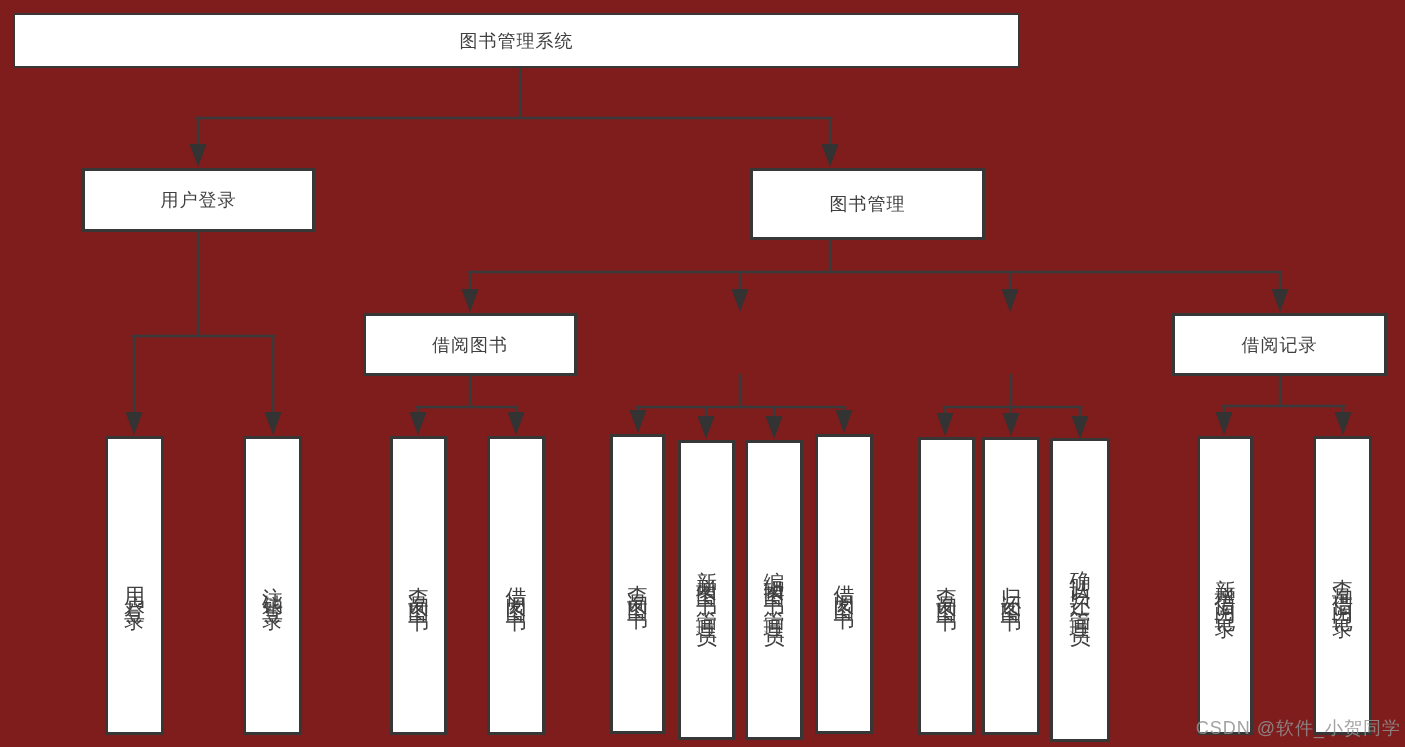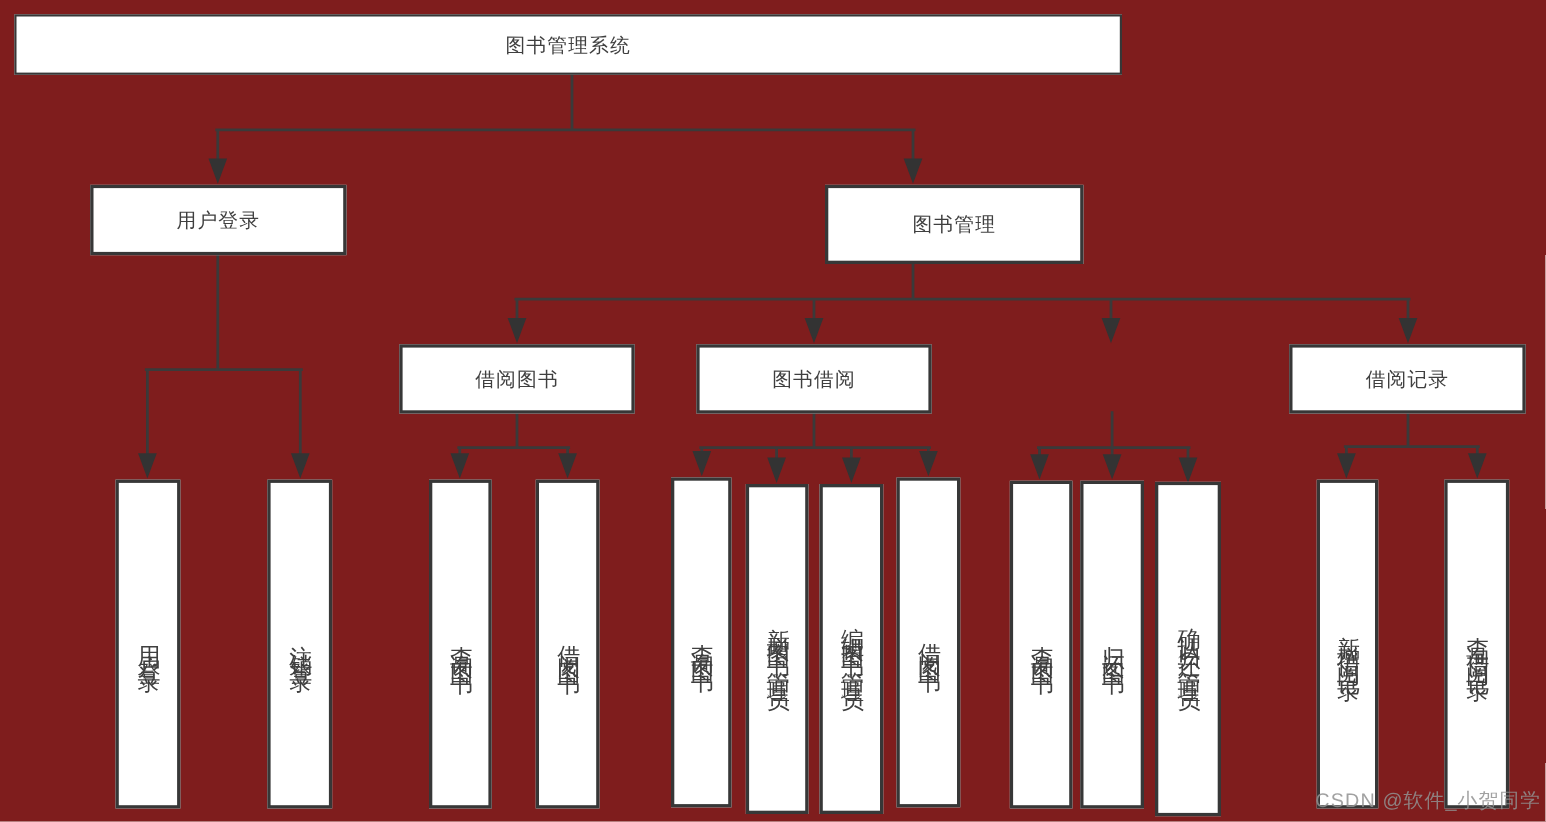--- a/index.html
+++ b/index.html
@@ -60,21 +60,20 @@
       <polygon points="1334.5,412 1351.5,412 1343,435"></polygon>
     </g>
   </svg>
 
   <div class="node h root" style="left:13px;top:13px;width:1007px;height:55px">图书管理系统</div>
 
   <div class="node h" style="left:82px;top:168px;width:233px;height:64px">用户登录</div>
   <div class="node h" style="left:750px;top:168px;width:235px;height:72px">图书管理</div>
 
   <div class="node h" style="left:363px;top:313px;width:214px;height:63px">借阅图书</div>
-  <div class="node h" style="left:633px;top:313px;width:214px;height:63px">图书借阅</div>
   <div class="node h" style="left:1172px;top:313px;width:215px;height:63px">借阅记录</div>
 
   <div class="node v" style="left:105px;top:436px;width:59px;height:299px">用户登录</div>
   <div class="node v" style="left:243px;top:436px;width:59px;height:299px">注销登录</div>
 
   <div class="node v" style="left:390px;top:436px;width:57px;height:299px">查询图书</div>
   <div class="node v" style="left:487px;top:436px;width:58px;height:299px">借阅图书</div>
 
   <div class="node v" style="left:610px;top:434px;width:55px;height:300px">查询图书</div>
   <div class="node v" style="left:678px;top:440px;width:57px;height:300px">新增图书（管理员）</div>

